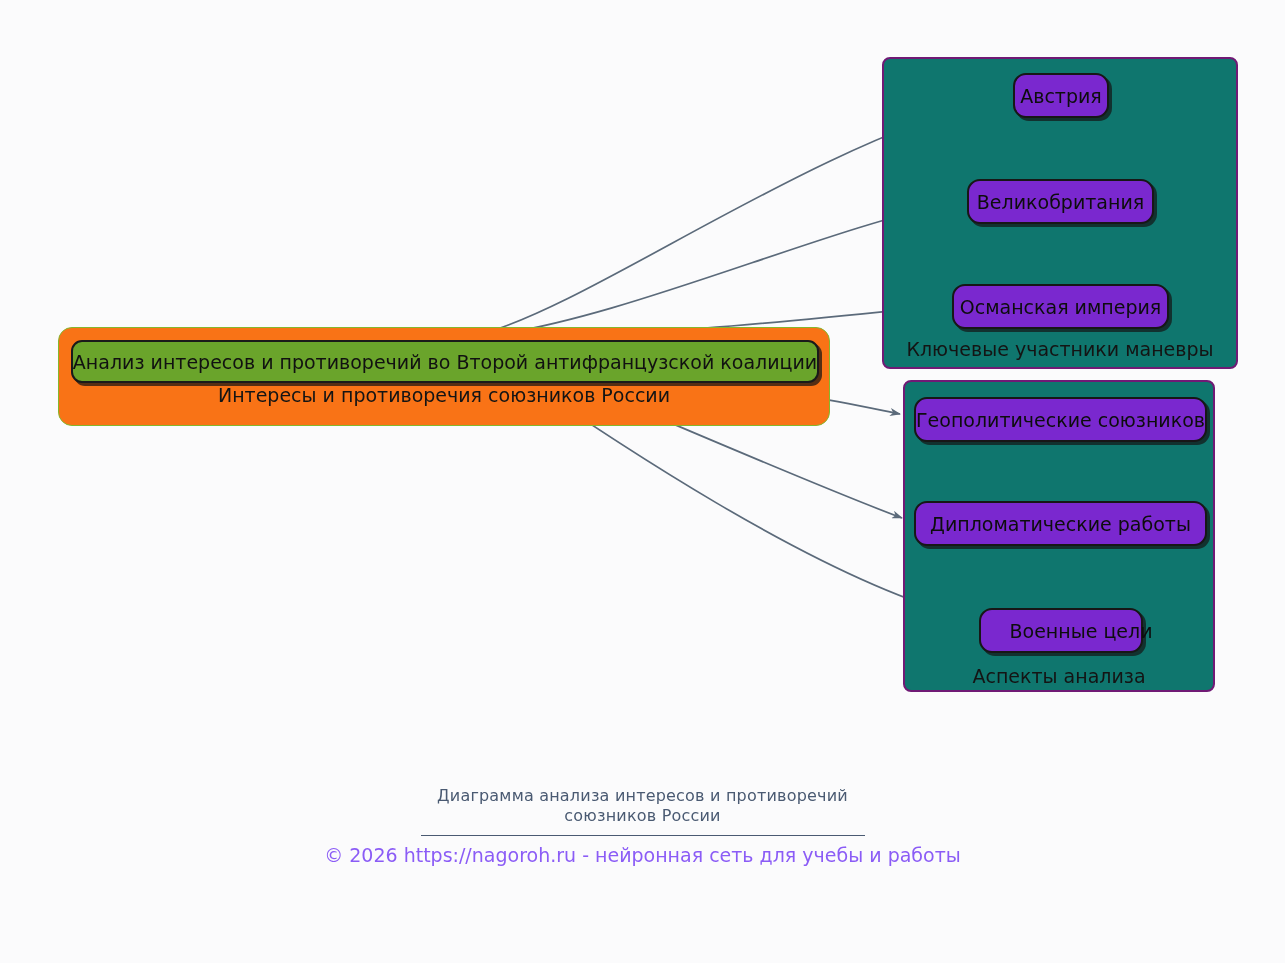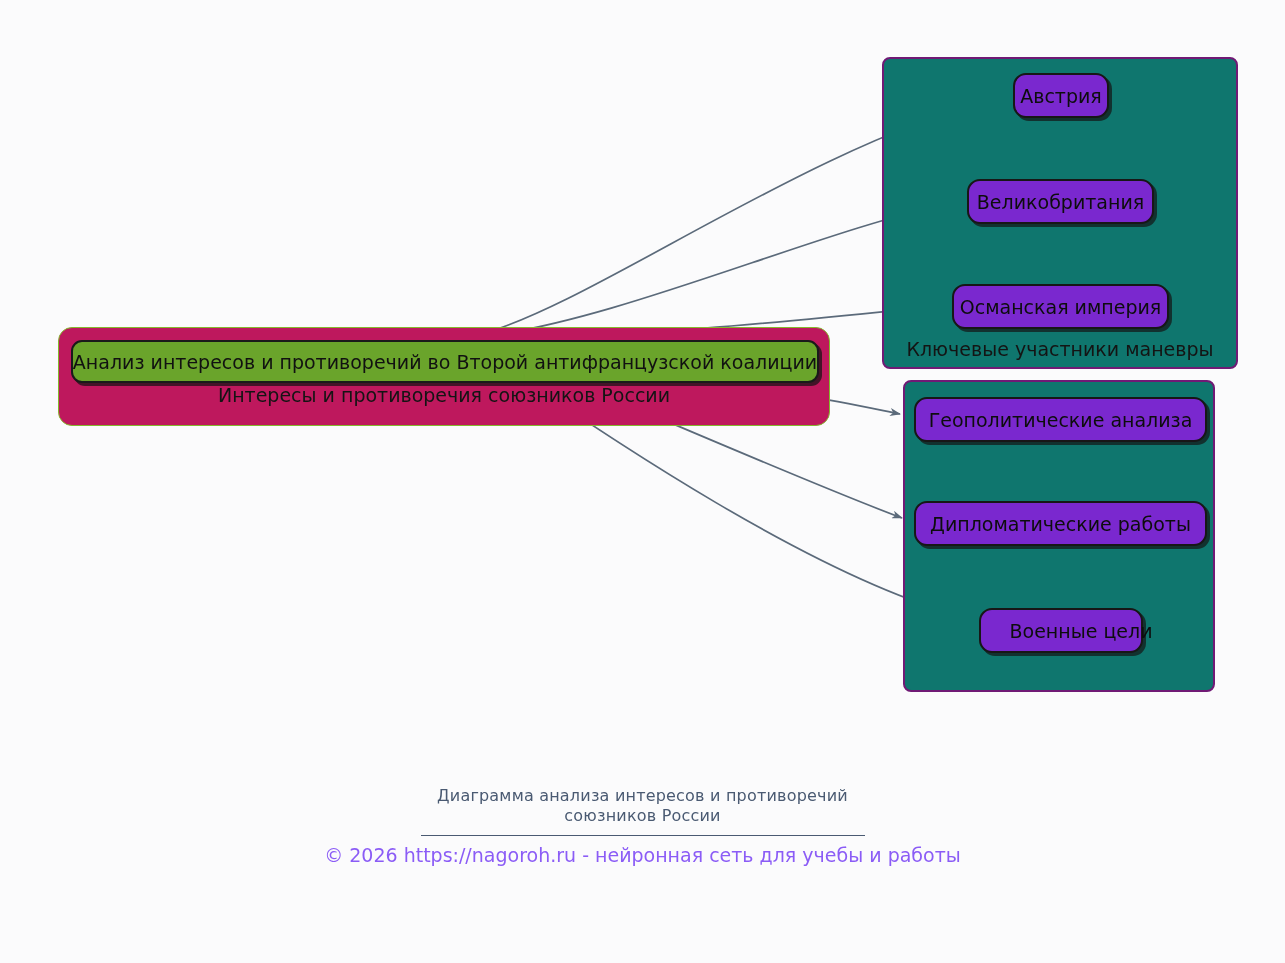--- a/index.html
+++ b/index.html
@@ -41,21 +41,21 @@
     font-size: 19px;
     white-space: nowrap;
   }
 
   
   .root-cluster {
     position: absolute;
     box-sizing: border-box;
     border: 1.6px solid #85b72c;
     border-radius: 14px;
-    background: #be185d;
+    background: #f97316;
   }
   .root-node {
     position: absolute;
     box-sizing: border-box;
     background: #6aa42b;
     border: 2px solid #1a1a1a;
     border-radius: 11px;
     box-shadow: 3px 3px 0 rgba(20,20,20,0.72);
     display: flex;
     align-items: center;
@@ -135,23 +135,24 @@
   </div>
 
   <div class="cluster" style="left:882px; top:57px; width:356px; height:312px;">
     <div class="pnode" style="left:129px; top:14px; width:96px; height:45px;">Австрия</div>
     <div class="pnode" style="left:83px; top:120px; width:187px; height:45px;">Великобритания</div>
     <div class="pnode" style="left:68px; top:225px; width:217px; height:45px;">Османская империя</div>
     <div class="cluster-label" style="top:279px;">Ключевые участники маневры</div>
   </div>
 
   <div class="cluster" style="left:903px; top:380px; width:312px; height:312px;">
-    <div class="pnode" style="left:9px; top:15px; width:293px; height:45px;">Геополитические анализа</div>
+    <div class="pnode" style="left:9px; top:15px; width:293px; height:45px;">Геополитические союзников</div>
     <div class="pnode" style="left:9px; top:119px; width:293px; height:45px;">Дипломатические работы</div>
     <div class="pnode" style="left:74px; top:226px; width:164px; height:45px;padding-left:40px;">Военные цели</div>
+    <div class="cluster-label" style="top:283px;">Аспекты анализа</div>
   </div>
 
   <div id="footer">
     <div class="footer-title">Диаграмма анализа интересов и противоречий</div>
     <div class="footer-title">союзников России</div>
     <div class="footer-rule"></div>
     <div class="footer-copy">© 2026 https://nagoroh.ru - нейронная сеть для учебы и работы</div>
   </div>
 
 </div>

